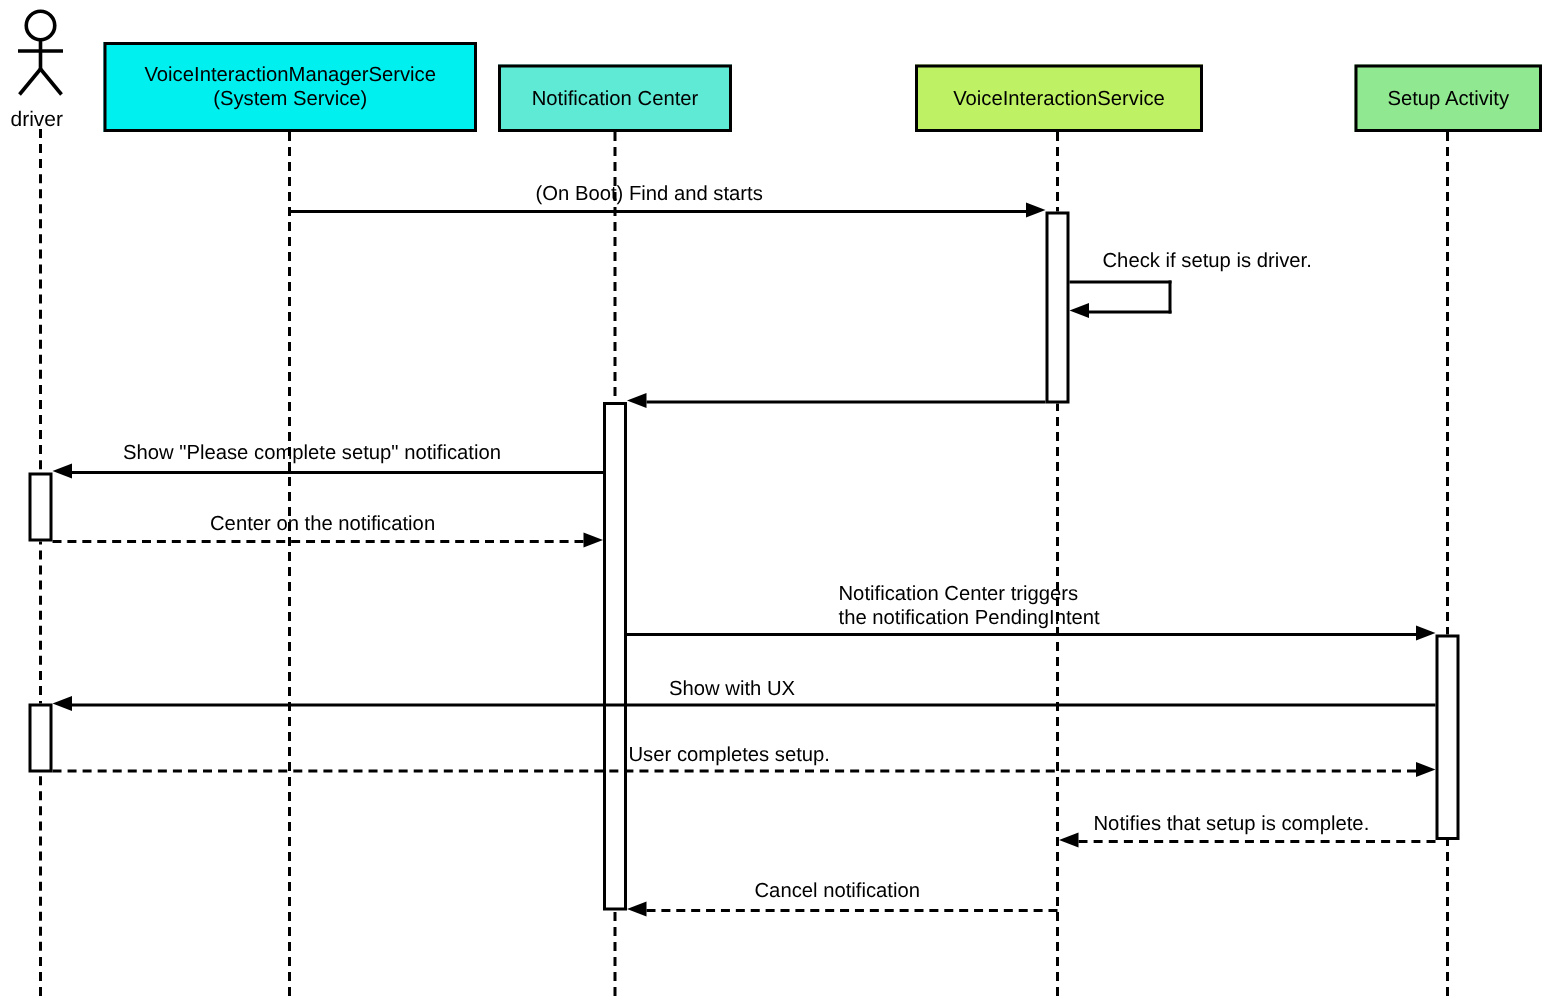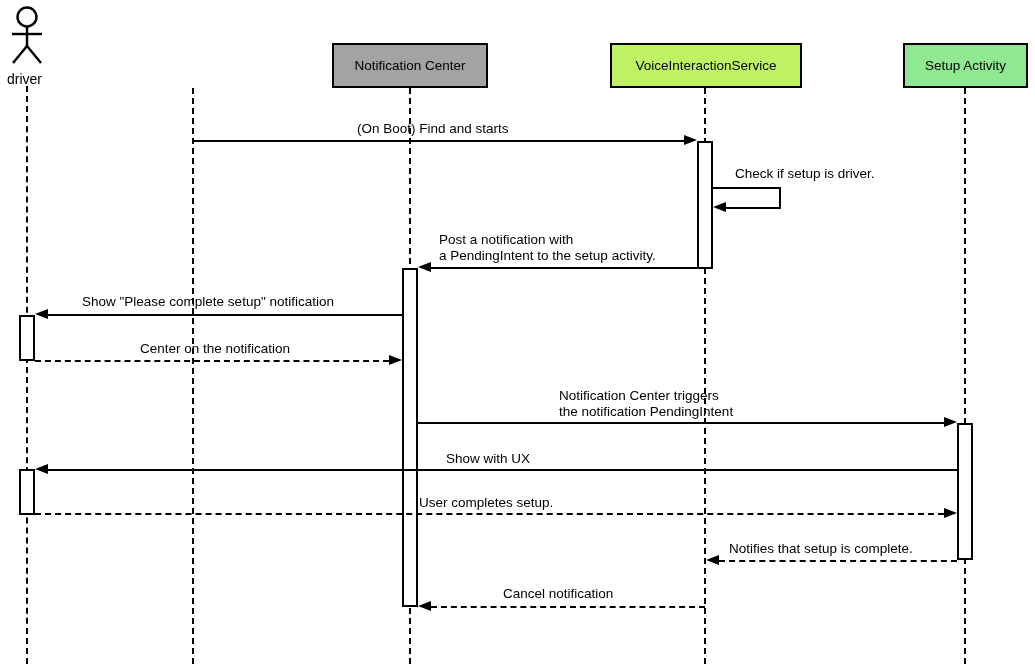--- a/index.html
+++ b/index.html
@@ -39,21 +39,23 @@
     <svg width="40" height="62" viewBox="0 0 40 62">
       <circle cx="20" cy="12" r="9.5" fill="none" stroke="#000" stroke-width="2.4"></circle>
       <line x1="20" y1="21.5" x2="20" y2="41" stroke="#000" stroke-width="2.4"></line>
       <line x1="5" y1="29" x2="35" y2="29" stroke="#000" stroke-width="2.4"></line>
       <line x1="20" y1="41" x2="6" y2="58" stroke="#000" stroke-width="2.4"></line>
       <line x1="20" y1="41" x2="34" y2="58" stroke="#000" stroke-width="2.4"></line>
     </svg>
     <div class="actor-label">driver</div>
   </div>
 
-  <div class="pbox" style="left: 332px; top: 43px; width: 156px; height: 45px; background: #a3a3a3;">Notification Center</div>
+  <div class="pbox" style="left: 69px; top: 28px; width: 249px; height: 60px; background: rgb(0, 240, 240);">VoiceInteractionManagerService
+(System Service)</div>
+  <div class="pbox" style="left: 332px; top: 43px; width: 156px; height: 45px; background: #5eead4;">Notification Center</div>
   <div class="pbox" style="left: 610px; top: 43px; width: 192px; height: 45px; background: #bef264;">VoiceInteractionService</div>
   <div class="pbox" style="left: 903px; top: 43px; width: 125px; height: 45px; background: rgb(144, 232, 144);">Setup Activity</div>
 
   <div class="act" style="left:697px;top:141px;height:128px"></div>
   <div class="act" style="left:402px;top:268px;height:339px"></div>
   <div class="act" style="left:19px;top:315px;height:46px"></div>
   <div class="act" style="left:957px;top:423px;height:137px"></div>
   <div class="act" style="left:19px;top:469px;height:46px"></div>
 
   <div class="mline" style="left:193px;top:140px;width:491px"></div>
@@ -61,22 +63,20 @@
   <div class="mlabel" style="left:357px;top:121px">(On Boot) Find and starts</div>
 
   <div class="mline" style="left:713px;top:187px;width:68px"></div>
   <div class="vline" style="left:779px;top:187px;height:22px"></div>
   <div class="mline" style="left:726px;top:207px;width:55px"></div>
   <div class="arr l" style="left:713px;top:202px"></div>
   <div class="mlabel" style="left:735px;top:166px">Check if setup is driver.</div>
 
   <div class="mline" style="left:431px;top:267px;width:266px"></div>
   <div class="arr l" style="left:418px;top:262px"></div>
-  <div class="mlabel" style="left:439px;top:232px">Post a notification with
-a PendingIntent to the setup activity.</div>
 
   <div class="mline" style="left:48px;top:314px;width:354px"></div>
   <div class="arr l" style="left:35px;top:309px"></div>
   <div class="mlabel" style="left:82px;top:294px">Show "Please complete setup" notification</div>
 
   <div class="mline dashed" style="left:35px;top:360px;width:354px"></div>
   <div class="arr r" style="left:389px;top:355px"></div>
   <div class="mlabel" style="left:140px;top:341px">Center on the notification</div>
 
   <div class="mline" style="left:418px;top:422px;width:526px"></div>

